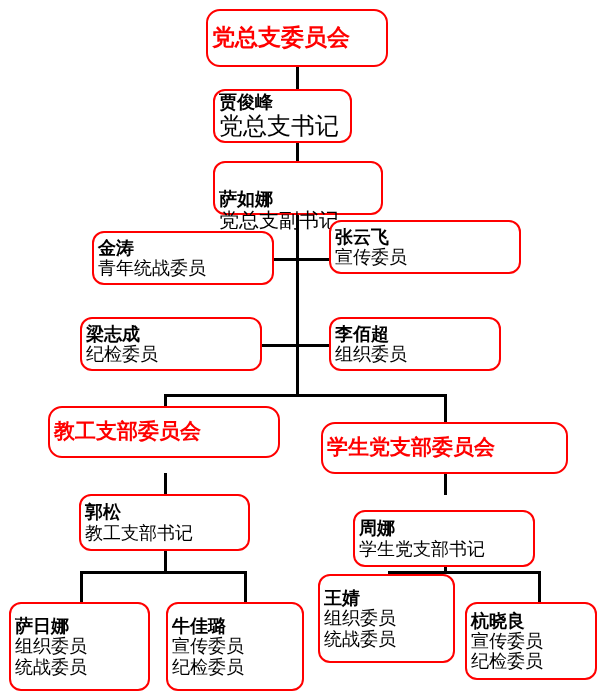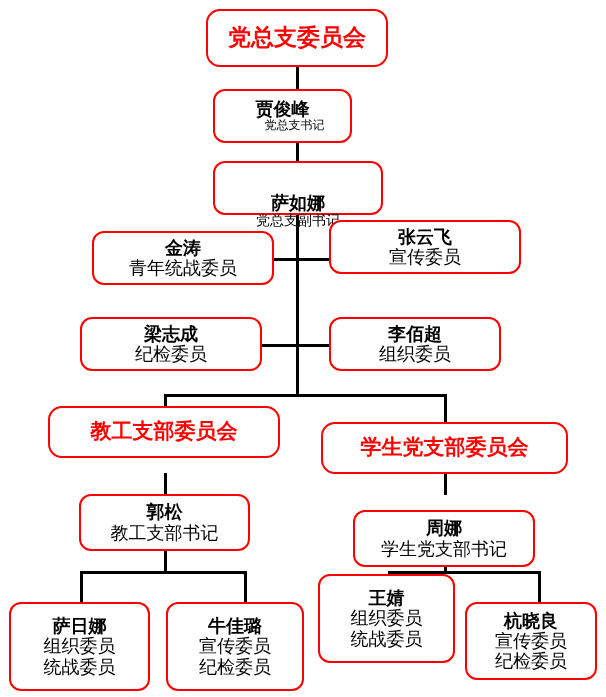--- a/index.html
+++ b/index.html
@@ -18,21 +18,21 @@
     overflow: hidden;
   }
   .node {
     position: absolute;
     box-sizing: border-box;
     border: 2px solid #ff0000;
     border-radius: 12px;
     background: #ffffff;
     display: flex;
     flex-direction: column;
-    align-items: center;
+    align-items: flex-start;
     justify-content: center;
     z-index: 3;
     padding: 2px 4px;
   }
   .node .title {
     font-weight: bold;
     color: #000000;
     line-height: 1.12;
     white-space: nowrap;
   }
@@ -90,26 +90,26 @@
   <div class="connector h" style="left:388px; top:571px; width:153px;"></div>
   <div class="connector v" style="left:388px; top:571px; height:32px;"></div>
   <div class="connector v" style="left:538px; top:571px; height:32px;"></div>
 
   <div class="node committee" style="left:206px; top:9px; width:182px; height:58px; border-radius:14px;">
     <div class="title" style="font-size:23px;">党总支委员会</div>
   </div>
 
   <div class="node" style="left:213px; top:89px; width:139px; height:54px;">
     <div class="title" style="font-size:18px;">贾俊峰</div>
-    <div class="sub" style="font-size:12px;margin-left:24px;">党总支书记</div>
+    <div class="sub" style="font-size:24px;">党总支书记</div>
   </div>
 
   <div class="node" style="left:213px; top:161px; width:170px; height:54px;">
     <div class="title" style="font-size:18px;margin-top:45px;">萨如娜</div>
-    <div class="sub" style="font-size:14px;">党总支副书记</div>
+    <div class="sub" style="font-size:20px;">党总支副书记</div>
   </div>
 
   <div class="node" style="left:92px; top:231px; width:182px; height:54px;">
     <div class="title" style="font-size:18px;">金涛</div>
     <div class="sub" style="font-size:18px;">青年统战委员</div>
   </div>
 
   <div class="node" style="left:329px; top:220px; width:192px; height:54px;">
     <div class="title" style="font-size:18px;">张云飞</div>
     <div class="sub" style="font-size:18px;">宣传委员</div>

